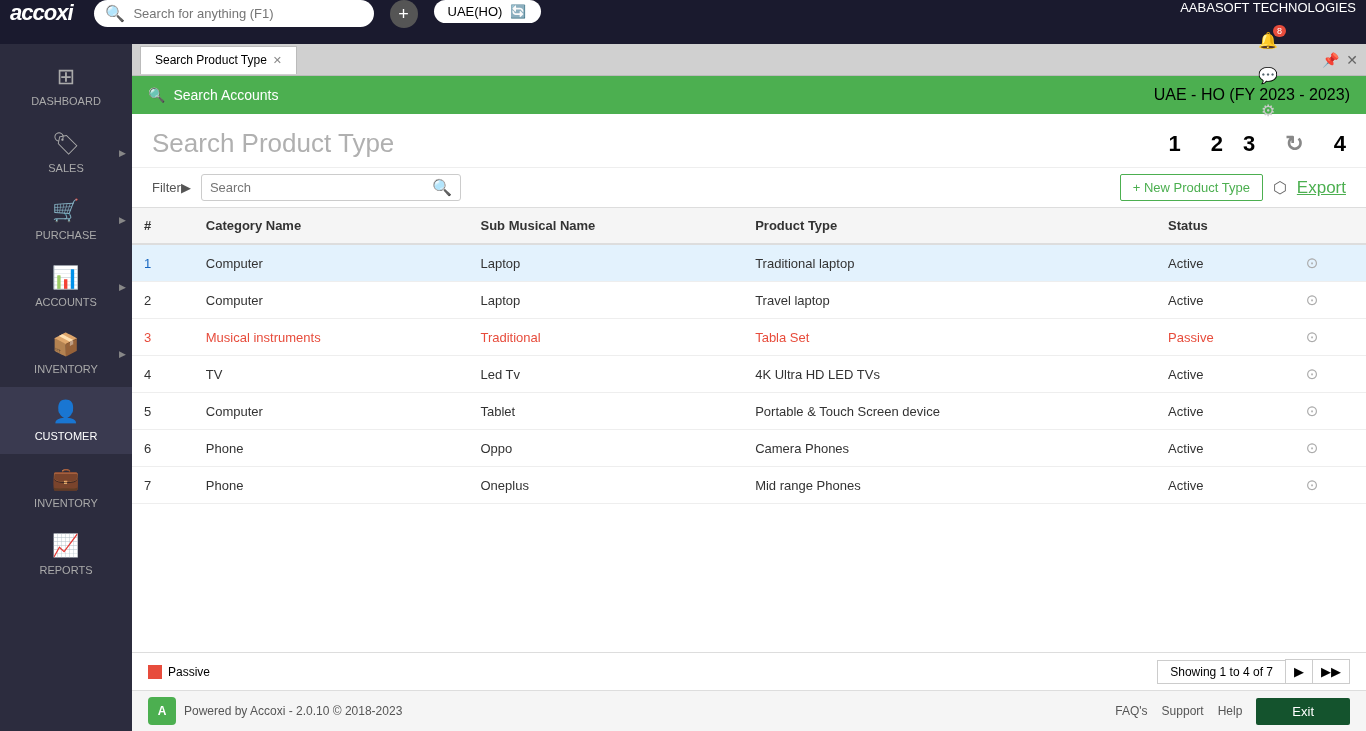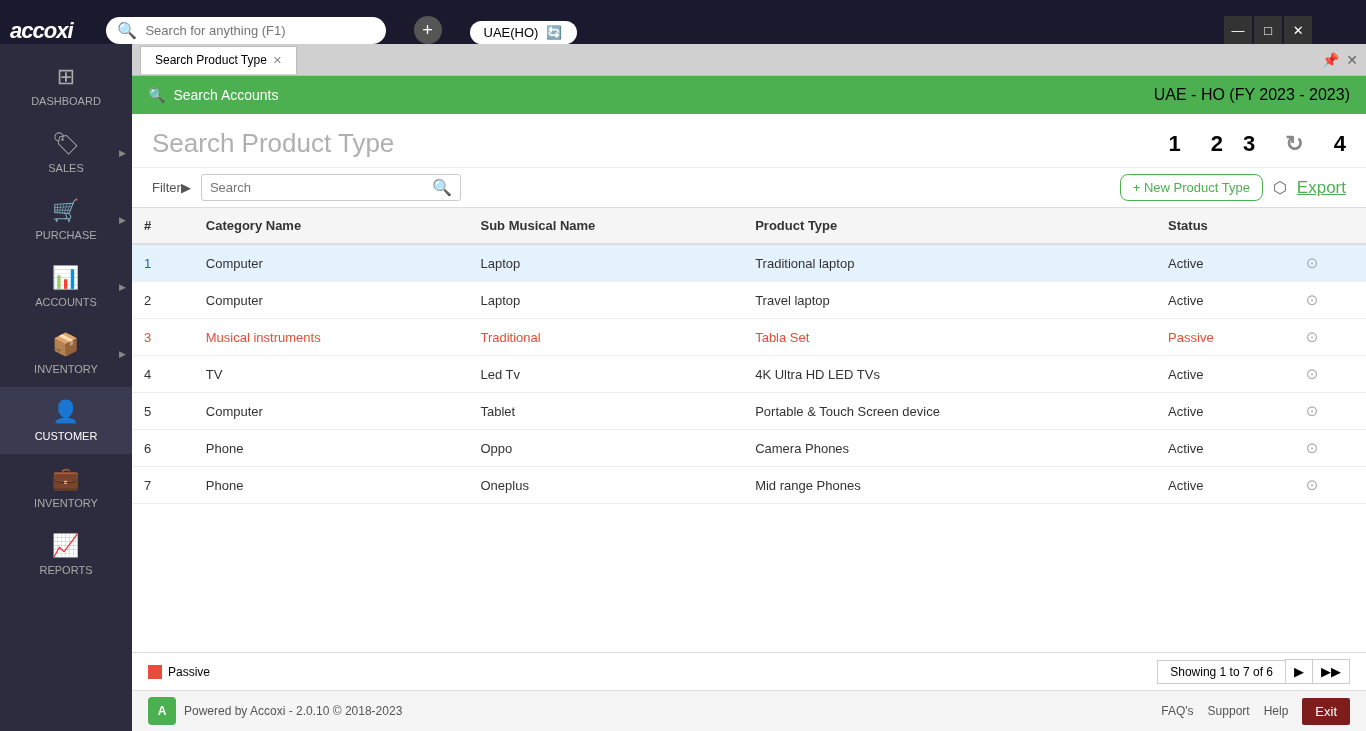--- a/index.html
+++ b/index.html
@@ -3,23 +3,23 @@
   <meta charset="utf-8">
   <style>
     * { box-sizing: border-box; margin: 0; padding: 0; font-family: Arial, sans-serif; }
     body { width: 1366px; height: 731px; overflow: hidden; background: #f0f0f0; }
 
     
     .topbar {
       height: 44px;
       background: #1a1a2e;
       display: flex;
-      align-items: flex-end;
+      align-items: flex-start;
       padding: 0 10px;
-      gap: 28px;
+      gap: 16px;
     }
     .topbar-logo {
       color: white;
       font-size: 22px;
       font-weight: bold;
       font-style: italic;
       letter-spacing: -1px;
       margin-right: 5px;
     }
     .topbar-search {
@@ -287,21 +287,21 @@
     .new-btn {
       background: white;
       border: 1px solid #4caf50;
       color: #4caf50;
       padding: 5px 12px;
       font-size: 13px;
       cursor: pointer;
       display: flex;
       align-items: center;
       gap: 4px;
-      border-radius: 8px;
+      border-radius: 2px;
     }
     .export-btn {
       background: none;
       border: none;
       color: #4caf50;
       font-size: 17px;
       cursor: pointer;
       text-decoration: underline;
     }
     .open-btn {
@@ -425,24 +425,24 @@
       display: flex;
       align-items: center;
       gap: 14px;
     }
     .bottom-link {
       color: #555;
       font-size: 12px;
       cursor: pointer;
     }
     .exit-btn {
-      background: #7f1d1d;
+      background: #14532d;
       color: white;
       border: none;
-      padding: 6px 13px;
+      padding: 6px 36px;
       font-size: 13px;
       cursor: pointer;
       border-radius: 2px;
     }
 
     
     .title-right {
       display: flex;
       align-items: center;
       gap: 20px;
@@ -652,21 +652,21 @@
             </tbody>
         </table>
       </div>
 
       <div class="page-footer">
         <div class="legend">
           <div class="legend-box"></div>
           <span>Passive</span>
         </div>
         <div class="pagination">
-          <span class="page-info">Showing 1 to 7 of 6</span>
+          <span class="page-info">Showing 1 to 4 of 7</span>
           <button class="page-nav-btn">▶</button>
           <button class="page-nav-btn">▶▶</button>
         </div>
       </div>
 
     </div>
 
     <div class="bottom-bar">
       <div class="bottom-bar-logo">
         <div class="accoxi-icon">A</div>

